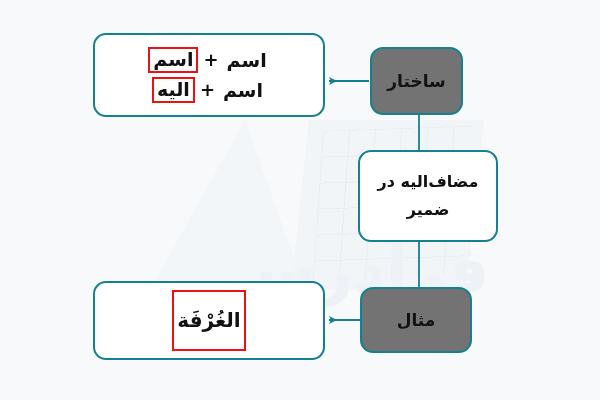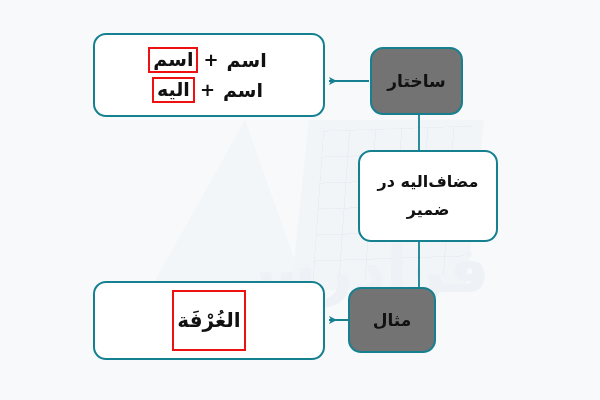--- a/index.html
+++ b/index.html
@@ -114,22 +114,22 @@
   }
   #node-root {
     left: 358px; top: 150px;
     width: 140px; height: 92px;
     font-size: 16px;
     font-weight: 700;
     line-height: 1.75;
     padding: 0 8px;
   }
   #node-example {
-    left: 348px; top: 287px;
-    width: 88px; height: 66px;
+    left: 360px; top: 287px;
+    width: 112px; height: 66px;
     font-size: 17px;
     font-weight: 700;
   }
   #node-structure-detail {
     left: 93px; top: 33px;
     width: 232px; height: 84px;
     flex-direction: column;
     gap: 4px;
   }
   #node-example-detail {

